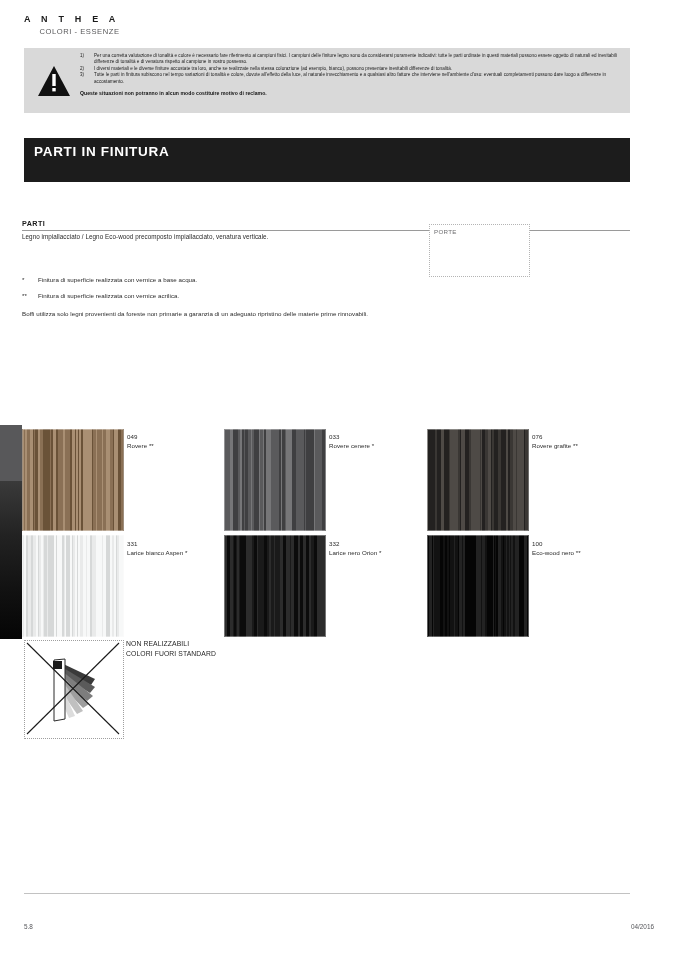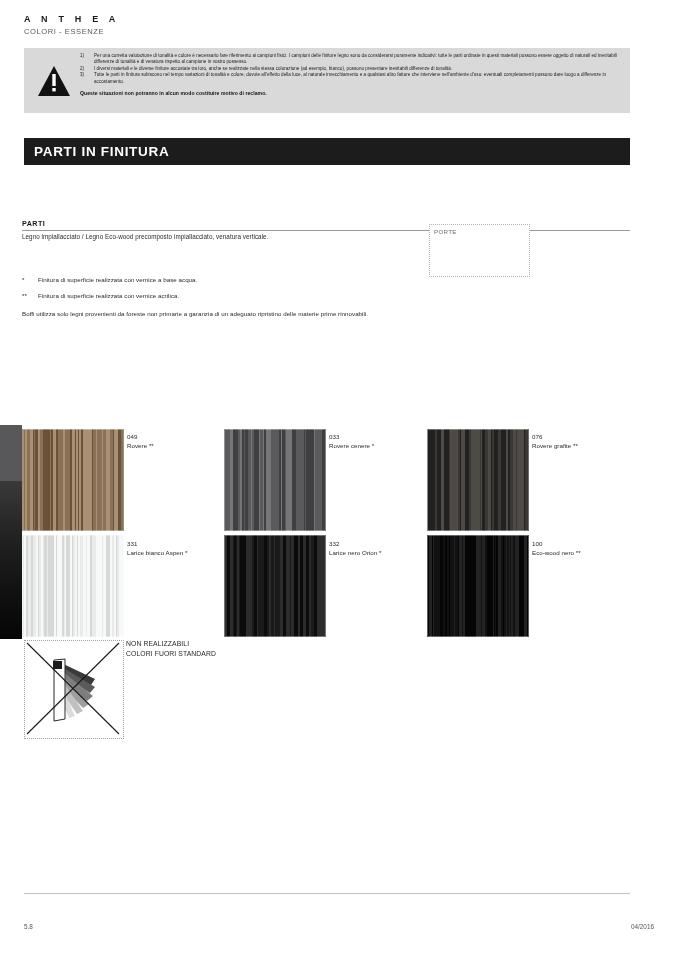--- a/index.html
+++ b/index.html
@@ -9,21 +9,21 @@
     color:#231f20;-webkit-font-smoothing:antialiased;
   }
   .page{position:absolute;left:0;top:0;width:678px;height:959px;}
 
   
   .brand{position:absolute;left:24px;top:14px;}
   .brand-title{
     font-size:9px;font-weight:bold;letter-spacing:4.2px;color:#1b1b1b;line-height:11px;
   }
   .brand-sub{
-    font-size:7.6px;letter-spacing:.55px;color:#58585a;line-height:11px;margin-top:1px;
+    font-size:7.6px;letter-spacing:.55px;color:#58585a;line-height:11px;margin-top:1px;text-align:right;
   }
 
   
   .warn{
     position:absolute;left:24px;top:48px;width:606px;height:65px;
     background:#d9d9d9;
   }
   .warn-icon{
     position:absolute;left:14px;top:18px;width:32px;height:30px;
   }
@@ -36,21 +36,21 @@
     font-size:4.55px;line-height:6.3px;color:#1a1a1a;letter-spacing:.04px;
     margin-bottom:.3px;
   }
   .warn-list li .num{position:absolute;left:0;top:0;width:12px;}
   .warn-strong{
     margin-top:4.5px;font-size:5.1px;font-weight:bold;color:#111;letter-spacing:.05px;
   }
 
   
   .banner{
-    position:absolute;left:24px;top:138px;width:606px;height:27px;
+    position:absolute;left:24px;top:138px;width:606px;height:44px;
     background:#1c1c1c;
   }
   .banner-text{
     position:absolute;left:10px;top:6px;
     color:#ffffff;font-size:13.5px;font-weight:bold;letter-spacing:.7px;
   }
 
   
   .legno-title{
     position:absolute;left:22px;top:219px;

